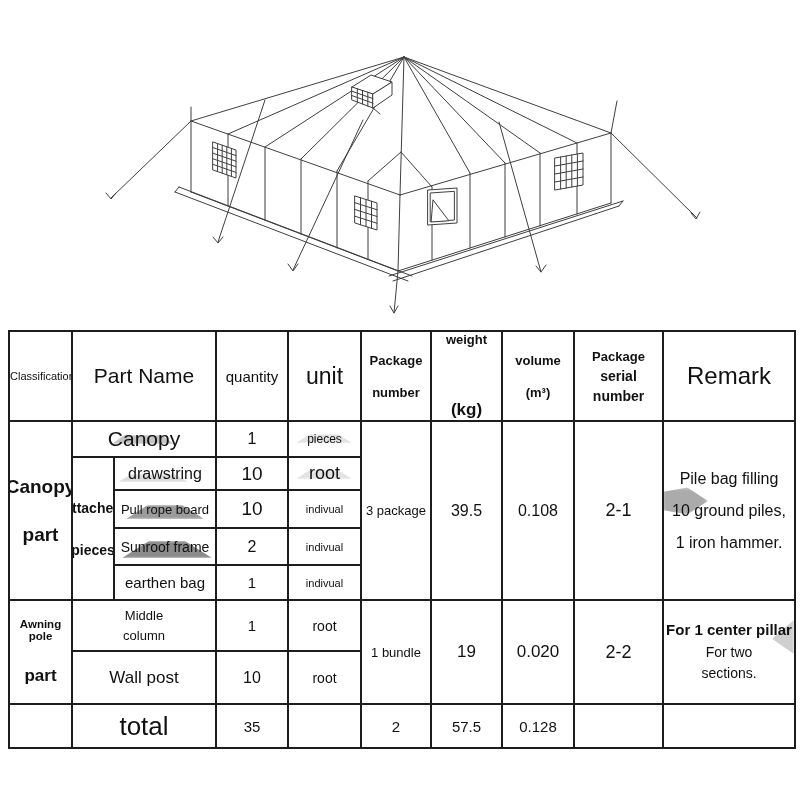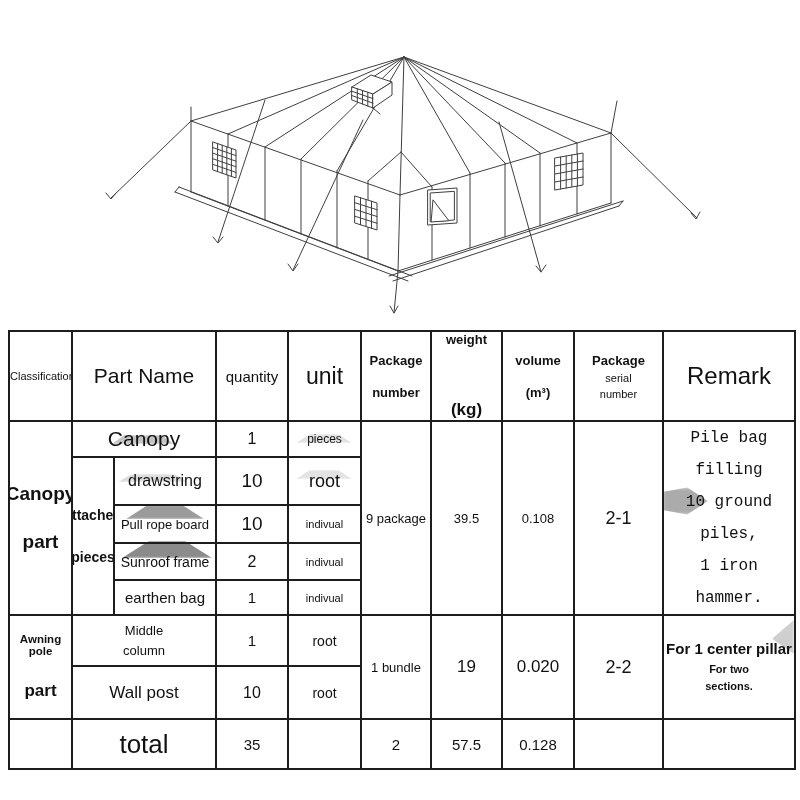--- a/index.html
+++ b/index.html
@@ -14,21 +14,21 @@
   
   .h-class{font-size:11px;font-weight:600;}
   .h-part{font-size:21px;font-weight:700;}
   .h-qty{font-size:15px;font-weight:700;}
   .h-unit{font-size:23px;font-weight:700;}
   .h-two .l1{font-size:13px;font-weight:700;}
   .h-two{gap:17px;}
   .h-kg .l2{font-size:17px;margin-top:36px;}
   .h-three{gap:4px;}
   .h-three .l1{font-size:13px;font-weight:700;}
-  .h-three .l2,.h-three .l3{font-size:11px;font-weight:400;}
+  .h-three .l2,.h-three .l3{font-size:14px;font-weight:700;}
   .h-remark{font-size:24px;font-weight:700;}
   
   .cls1{gap:26px;font-size:19px;font-weight:700;}
   .cls2 .a{font-size:11.5px;font-weight:600;}
   .cls2 .b{font-size:17px;font-weight:700;}
   .cls2{gap:24px;}
   .sub-attached{gap:26px;font-size:14px;font-weight:600;}
   .p-canopy{font-size:21px;font-weight:700;}
   .p-draw{font-size:16px;font-weight:700;}
   .p-small{font-size:13px;font-weight:600;}
@@ -38,27 +38,27 @@
   .p-wall{font-size:17px;font-weight:700;}
   .p-total{font-size:26px;font-weight:700;}
   .q-lg{font-size:19px;font-weight:700;}
   .q-md{font-size:16px;font-weight:700;}
   .q-sm{font-size:15px;font-weight:700;}
   .u-pieces{font-size:12px;font-weight:600;}
   .u-root-lg{font-size:18px;font-weight:700;}
   .u-root-sm{font-size:14px;font-weight:700;}
   .u-ind{font-size:11px;font-weight:600;}
   .pkg{font-size:13px;font-weight:600;}
-  .num-lg{font-size:13px;font-weight:700;}
+  .num-lg{font-size:16px;font-weight:700;}
   .num-md{font-size:17px;font-weight:700;}
   .num-sm{font-size:15px;font-weight:600;}
   .serial{font-size:18px;font-weight:700;}
-  .remark1{font-size:16px;font-weight:700;line-height:2.0;font-family:Liberation Mono, monospace;}
+  .remark1{font-size:16px;font-weight:700;line-height:2.0;}
   .remark2-main{font-size:15px;font-weight:700;}
-  .remark2-sub{font-size:11px;font-weight:700;line-height:1.5;}
+  .remark2-sub{font-size:14px;font-weight:400;line-height:1.5;}
   .remark2{gap:4px;}
   
   .smudge{position:absolute;filter:blur(1px);}
 </style>
 </head>
 <body>
 <div class="stage">
 
   <svg class="tent-svg" width="800" height="328" viewBox="0 0 800 328" fill="none" stroke="#3f3f3f" stroke-width="1" stroke-linecap="round">
 
@@ -215,21 +215,21 @@
     <tr style="height:36px">
       <td rowspan="5">
         <div class="stack cls1">
           <span>Canopy</span>
           <span>part</span>
         </div>
       </td>
       <td colspan="2" class="p-canopy">Canopy</td>
       <td class="q-md">1</td>
       <td class="u-pieces">pieces</td>
-      <td rowspan="5" class="pkg">9 package</td>
+      <td rowspan="5" class="pkg">3 package</td>
       <td rowspan="5" class="num-lg">39.5</td>
       <td rowspan="5" class="num-lg">0.108</td>
       <td rowspan="5" class="serial">2-1</td>
       <td rowspan="5" class="remark1">
         <div>Pile bag filling</div>
         <div>10 ground piles,</div>
         <div>1 iron hammer.</div>
       </td>
     </tr>
     <tr style="height:33px">
@@ -285,21 +285,21 @@
           </span>
         </div>
       </td>
     </tr>
     <tr style="height:53px">
       <td colspan="2" class="p-wall">Wall post</td>
       <td class="q-md">10</td>
       <td class="u-root-sm">root</td>
     </tr>
 
-    <tr style="height:50px">
+    <tr style="height:44px">
       <td></td>
       <td colspan="2" class="p-total">total</td>
       <td class="q-sm">35</td>
       <td></td>
       <td class="num-sm">2</td>
       <td class="num-sm">57.5</td>
       <td class="num-sm">0.128</td>
       <td></td>
       <td></td>
     </tr>

